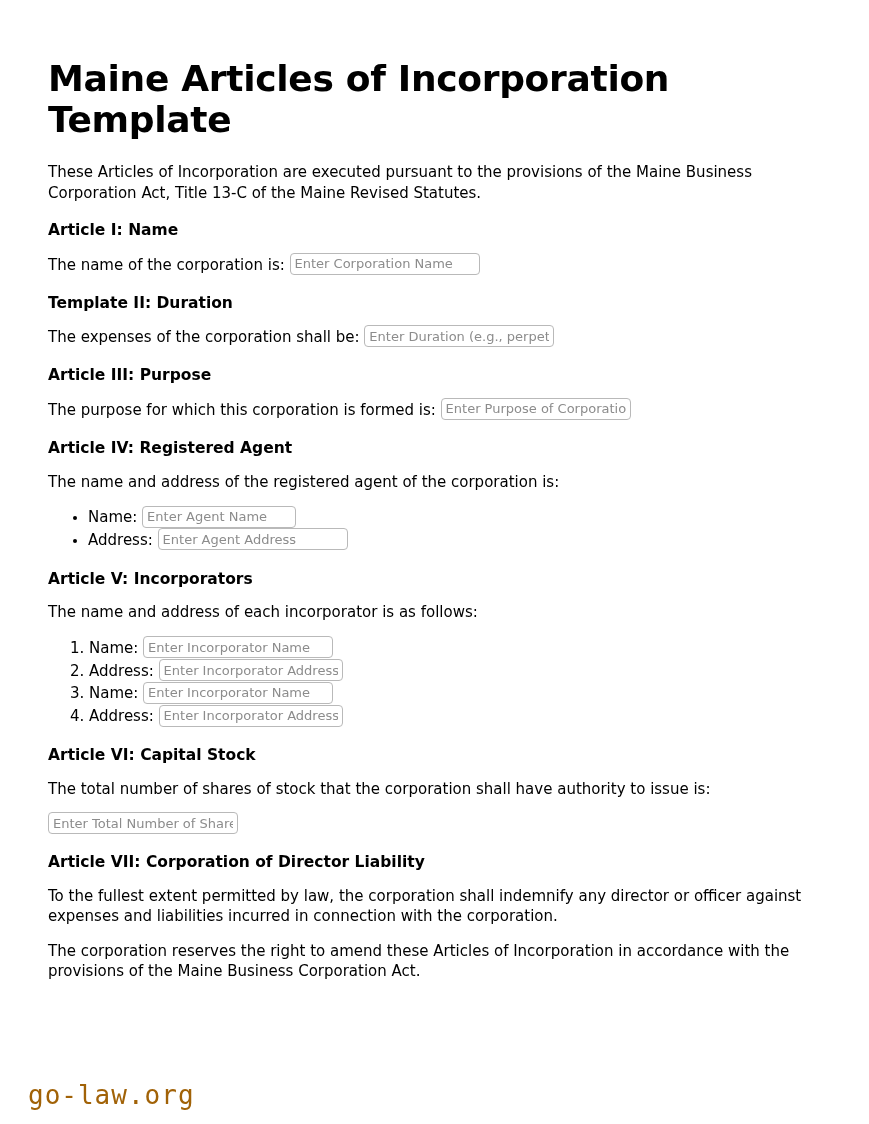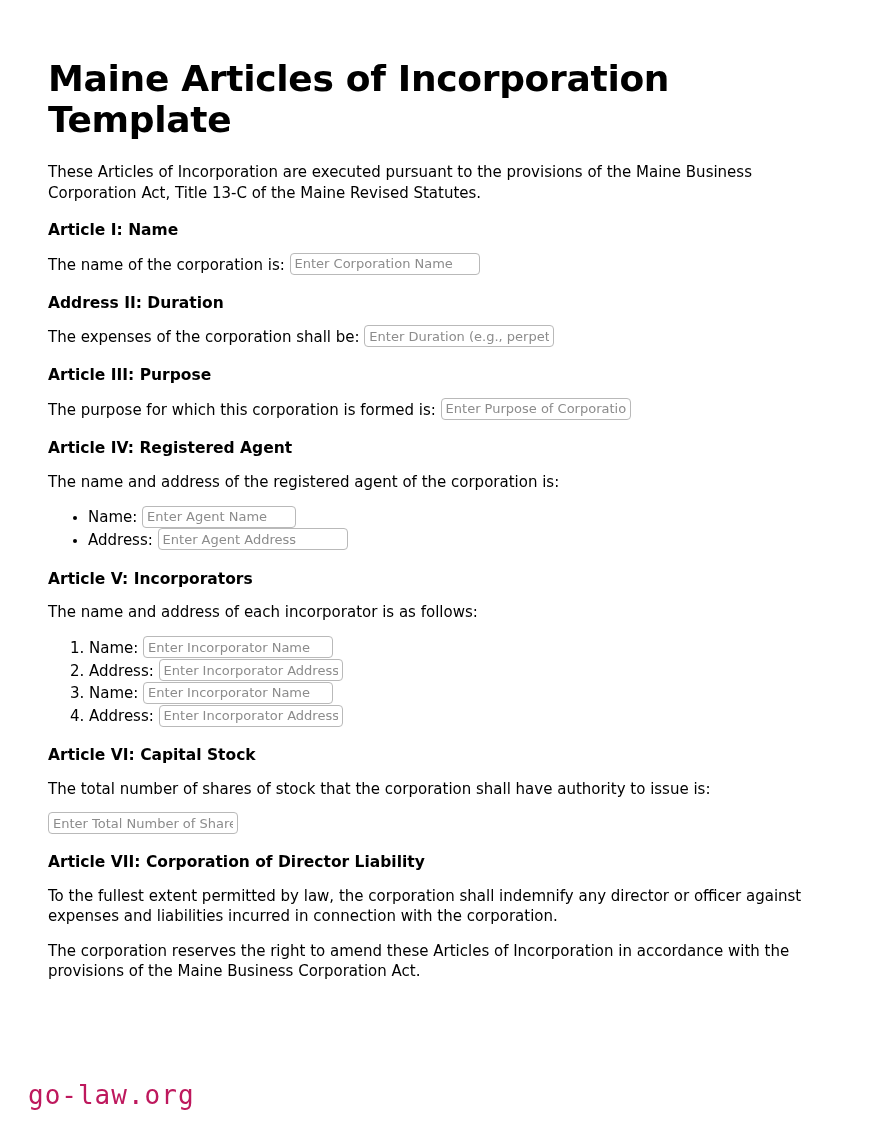--- a/index.html
+++ b/index.html
@@ -93,38 +93,38 @@
   .shares-para { margin-bottom: 6px; }
   .shares-field-row { margin: 0 0 14px 0; }
 
   .watermark {
     position: absolute;
     left: 28px;
     bottom: 14px;
     font-family: "DejaVu Sans Mono", monospace;
     font-size: 26px;
     letter-spacing: 1px;
-    color: #be185d;
+    color: #a16207;
   }
 </style>
 </head>
 <body>
 
 <div class="page">
 
   <h1 class="doc-title">Maine Articles of Incorporation Template</h1>
 
   <p class="body-text">These Articles of Incorporation are executed pursuant to the provisions of the Maine Business Corporation Act, Title 13-C of the Maine Revised Statutes.</p>
 
   <h2 class="article-heading">Article I: Name</h2>
   <p class="body-text"><span>The name of the corporation is:</span>
     <input type="text" class="field w-corp" placeholder="Enter Corporation Name" style="">
   </p>
 
-  <h2 class="article-heading">Address II: Duration</h2>
+  <h2 class="article-heading">Template II: Duration</h2>
   <p class="body-text"><span>The expenses of the corporation shall be:</span>
     <input type="text" class="field w-dur" placeholder="Enter Duration (e.g., perpetual)" style="">
   </p>
 
   <h2 class="article-heading">Article III: Purpose</h2>
   <p class="body-text"><span>The purpose for which this corporation is formed is:</span>
     <input type="text" class="field w-purp" placeholder="Enter Purpose of Corporation" style="">
   </p>
 
   <h2 class="article-heading">Article IV: Registered Agent</h2>

